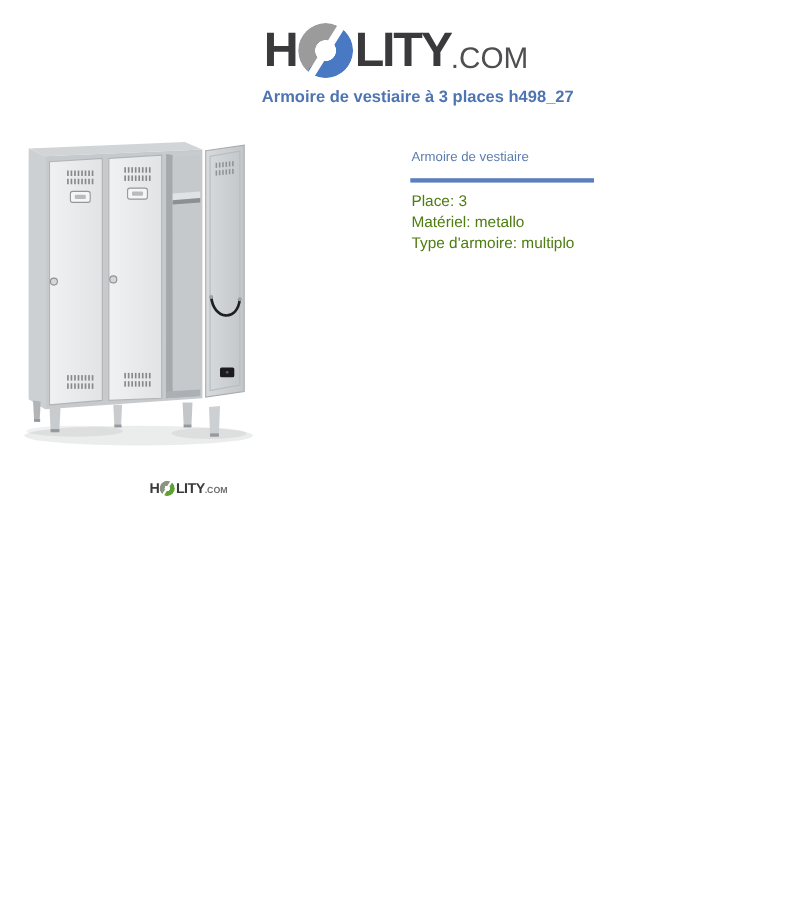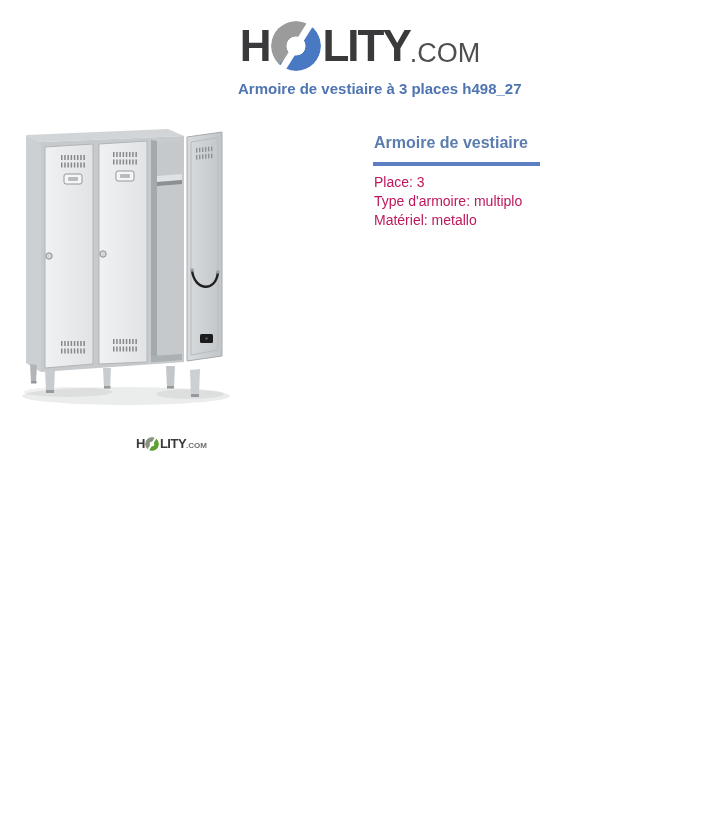--- a/index.html
+++ b/index.html
@@ -79,28 +79,28 @@
   .logo-o.small .ring{
     background:conic-gradient(var(--wm-gray-green) 0 28deg,var(--wm-green) 28deg 222deg,var(--wm-gray-green) 222deg 360deg);
     -webkit-mask:radial-gradient(closest-side,transparent 33%,#000 37%);
     mask:radial-gradient(closest-side,transparent 33%,#000 37%);
   }
   .logo-o.small .slash{left:calc(50% - 1px);width:2px;}
 
   
   .info-panel{position:absolute;left:374px;top:132px;width:175px;}
   .info-heading{
-    font-size:16px;font-weight:bold;color:var(--heading-blue);
+    font-size:12px;font-weight:normal;color:var(--heading-blue);
     line-height:21px;
   }
   .info-divider{
     width:167px;height:4px;background:var(--divider-blue);
     margin-top:9px;margin-left:-1px;
   }
-  .info-attrs{margin-top:7px;font-size:14px;line-height:19px;color:#be185d;}
+  .info-attrs{margin-top:7px;font-size:14px;line-height:19px;color:#4d7c0f;}
 </style>
 </head>
 <body>
 
 <div class="logo-main">
   <span class="ltr">H</span>
   <span class="logo-o big">
     <span class="ring"></span>
     <span class="slash"></span>
   </span>
@@ -274,16 +274,16 @@
   <span class="tld">.COM</span>
 </div>
 
 <div class="info-panel">
   <div class="info-heading">
     <div>Armoire de vestiaire</div>
   </div>
   <div class="info-divider"></div>
   <div class="info-attrs">
     <div><span>Place</span><span>: </span><span>3</span></div>
+    <div><span>Matériel</span><span>: </span><span>metallo</span></div>
     <div><span>Type d'armoire</span><span>: </span><span>multiplo</span></div>
-    <div><span>Matériel</span><span>: </span><span>metallo</span></div>
   </div>
 </div>
 
 </body></html>

